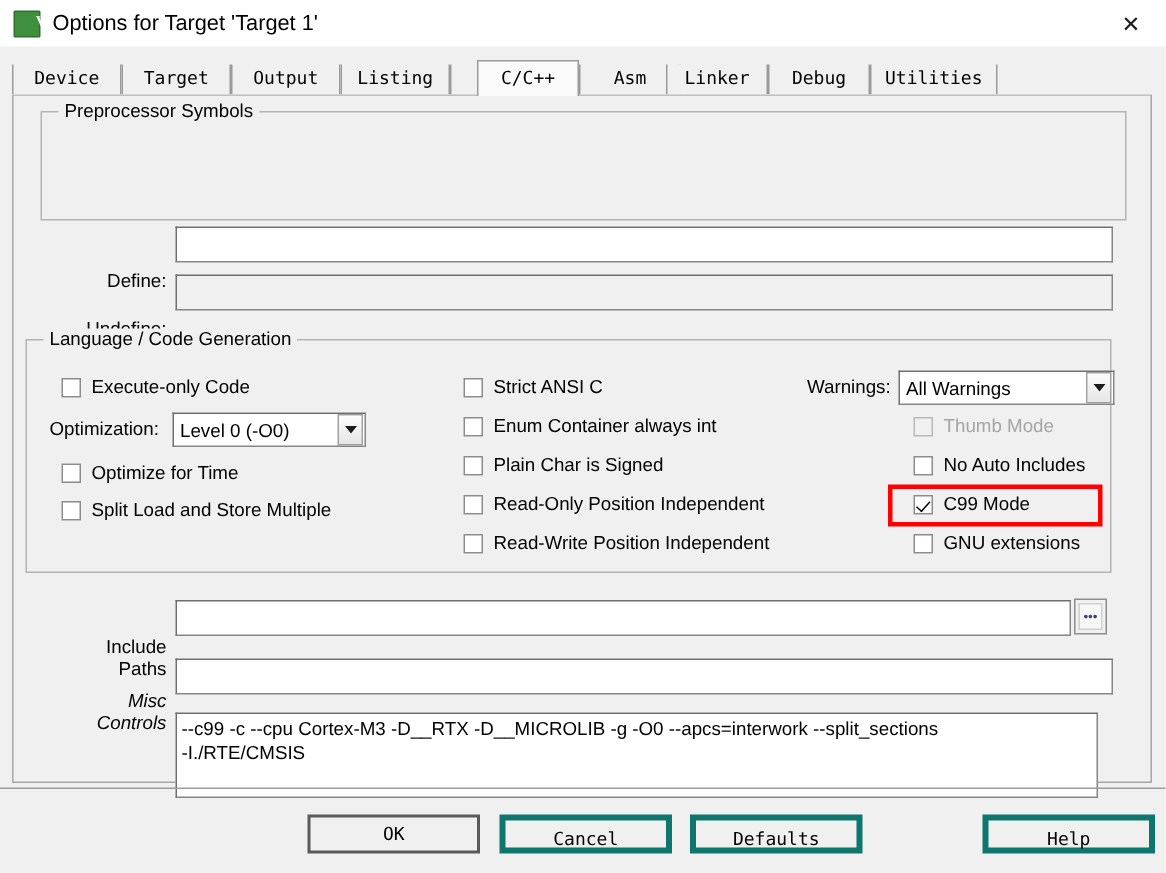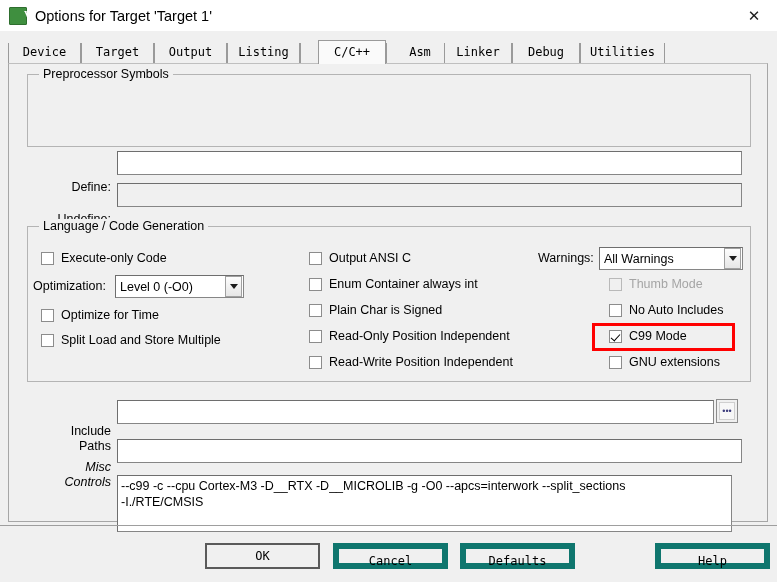--- a/index.html
+++ b/index.html
@@ -241,21 +241,21 @@
   
   #divider {
     position: absolute; left: 0; top: 494px;
     width: 777px; height: 1px;
     background: #9e9e9e;
   }
   .dlgbtn {
     position: absolute;
     height: 26px;
     background: #f0f0f0;
-    border: 6px solid #0f766e;
+    border: 4px solid #0f766e;
     box-sizing: border-box;
     font-family: "DejaVu Sans Mono", monospace;
     font-size: 12px;
     color: #000000;
     text-align: center;
     line-height: 24px;
     cursor: default;
     white-space: nowrap;
   }
   .dlgbtn.default {
@@ -303,21 +303,21 @@
   <div id="tabpage">
 
     <div class="groupbox" style="left:18px; top:10px; width:724px; height:73px;">
       <span class="group-title">Preprocessor Symbols</span>
     </div>
     <div class="lbl right" style="left:30px; top:92px; width:72px;">Define:</div>
     <div class="tbox" style="left:108px; top:87px; width:625px; height:24px;"></div>
     <div class="lbl right" style="left:24px; top:124px; width:78px;">Undefine:</div>
     <div class="tbox disabled" style="left:108px; top:119px; width:625px; height:24px;"></div>
 
-    <div class="groupbox" style="left:18px; top:162px; width:724px; height:156px;text-decoration:underline;">
+    <div class="groupbox" style="left:8px; top:162px; width:724px; height:156px;text-decoration:underline;">
       <span class="group-title">Language / Code Generation</span>
     </div>
 
     <div class="cb" style="left:32px; top:186px;">
       <span class="box"></span>
       <span class="cbtext">Execute-only Code</span>
     </div>
 
     <div class="lbl" style="left:24px; top:215px;">Optimization:</div>
     <div class="combo" style="left:106px; top:211px; width:129px; height:23px;">
@@ -329,21 +329,21 @@
       <span class="box"></span>
       <span class="cbtext">Optimize for Time</span>
     </div>
     <div class="cb" style="left:32px; top:268px;">
       <span class="box"></span>
       <span class="cbtext">Split Load and Store Multiple</span>
     </div>
 
     <div class="cb" style="left:300px; top:186px;">
       <span class="box"></span>
-      <span class="cbtext">Output ANSI C</span>
+      <span class="cbtext">Strict ANSI C</span>
     </div>
     <div class="cb" style="left:300px; top:212px;">
       <span class="box"></span>
       <span class="cbtext">Enum Container always int</span>
     </div>
     <div class="cb" style="left:300px; top:238px;">
       <span class="box"></span>
       <span class="cbtext">Plain Char is Signed</span>
     </div>
     <div class="cb" style="left:300px; top:264px;">

